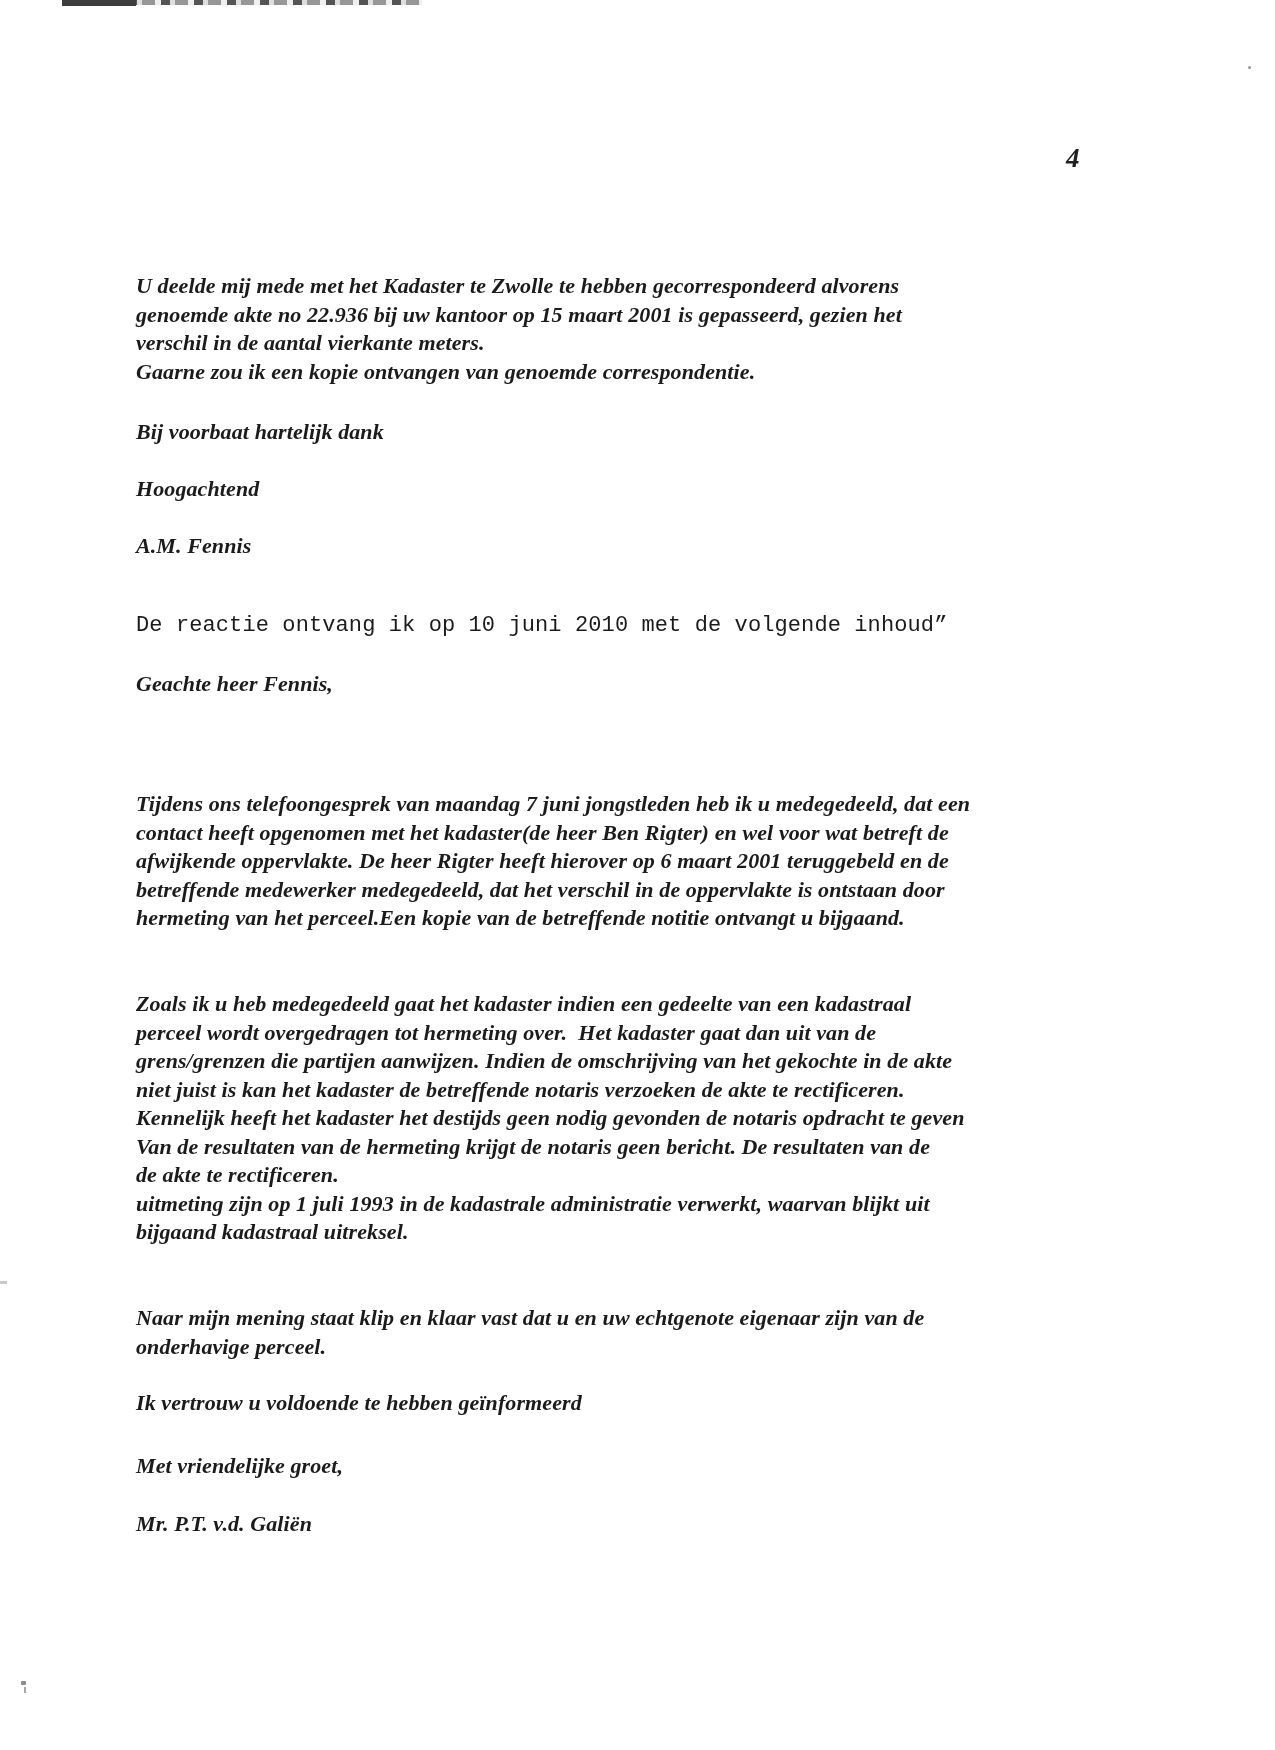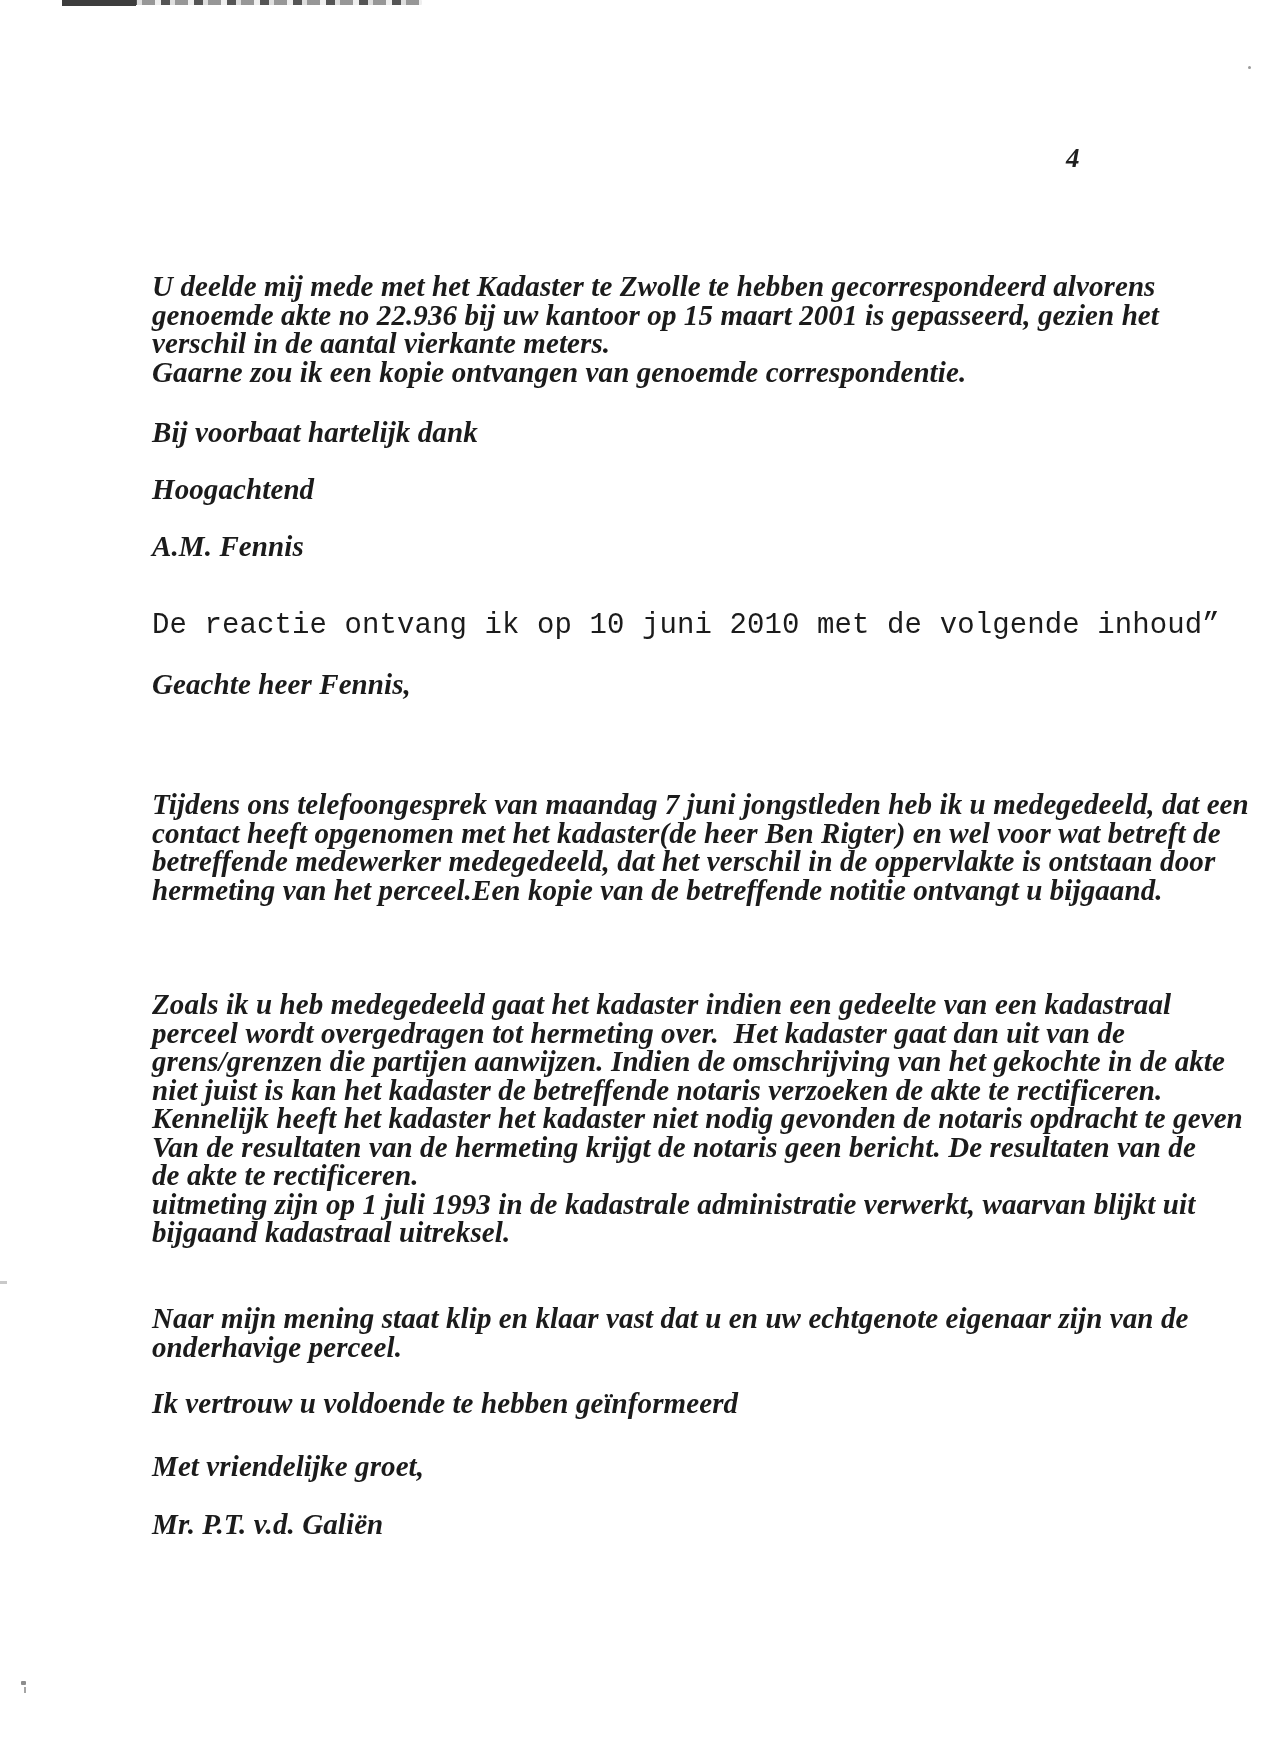--- a/index.html
+++ b/index.html
@@ -56,23 +56,23 @@
     left: 1066px;
     top: 143px;
     font-size: 27px;
     font-style: italic;
     font-weight: bold;
     color: #202020;
   }
   
   .block {
     position: absolute;
-    left: 152px;
+    left: 136px;
     width: 990px;
-    font-size: 29px;
+    font-size: 22px;
     line-height: 28.5px;
     letter-spacing: 0.1px;
   }
   .bi {
     font-weight: bold;
     font-style: italic;
   }
   .reg {
     font-weight: normal;
     font-style: normal;
@@ -120,30 +120,31 @@
   </div>
 
   <div class="block bi" style="top:670px">
     <div class="line">Geachte heer Fennis,</div>
   </div>
 
 
   <div class="block bi" style="top:790px">
     <div class="line">Tijdens ons telefoongesprek van maandag 7 juni jongstleden heb ik u medegedeeld, dat een</div>
     <div class="line">contact heeft opgenomen met het kadaster(de heer Ben Rigter) en wel voor wat betreft de</div>
+    <div class="line">afwijkende oppervlakte. De heer Rigter heeft hierover op 6 maart 2001 teruggebeld en de</div>
     <div class="line">betreffende medewerker medegedeeld, dat het verschil in de oppervlakte is ontstaan door</div>
     <div class="line">hermeting van het perceel.Een kopie van de betreffende notitie ontvangt u bijgaand.</div>
   </div>
 
   <div class="block bi" style="top:990px">
     <div class="line">Zoals ik u heb medegedeeld gaat het kadaster indien een gedeelte van een kadastraal</div>
     <div class="line">perceel wordt overgedragen tot hermeting over.  Het kadaster gaat dan uit van de</div>
     <div class="line">grens/grenzen die partijen aanwijzen. Indien de omschrijving van het gekochte in de akte</div>
     <div class="line">niet juist is kan het kadaster de betreffende notaris verzoeken de akte te rectificeren.</div>
-    <div class="line">Kennelijk heeft het kadaster het kadaster niet nodig gevonden de notaris opdracht te geven</div>
+    <div class="line">Kennelijk heeft het kadaster het destijds geen nodig gevonden de notaris opdracht te geven</div>
     <div class="line">Van de resultaten van de hermeting krijgt de notaris geen bericht. De resultaten van de</div>
     <div class="line">de akte te rectificeren.</div>
     <div class="line">uitmeting zijn op 1 juli 1993 in de kadastrale administratie verwerkt, waarvan blijkt uit</div>
     <div class="line">bijgaand kadastraal uitreksel.</div>
   </div>
 
   <div class="block bi" style="top:1389px">
     <div class="line">Ik vertrouw u voldoende te hebben geïnformeerd</div>
   </div>
 

